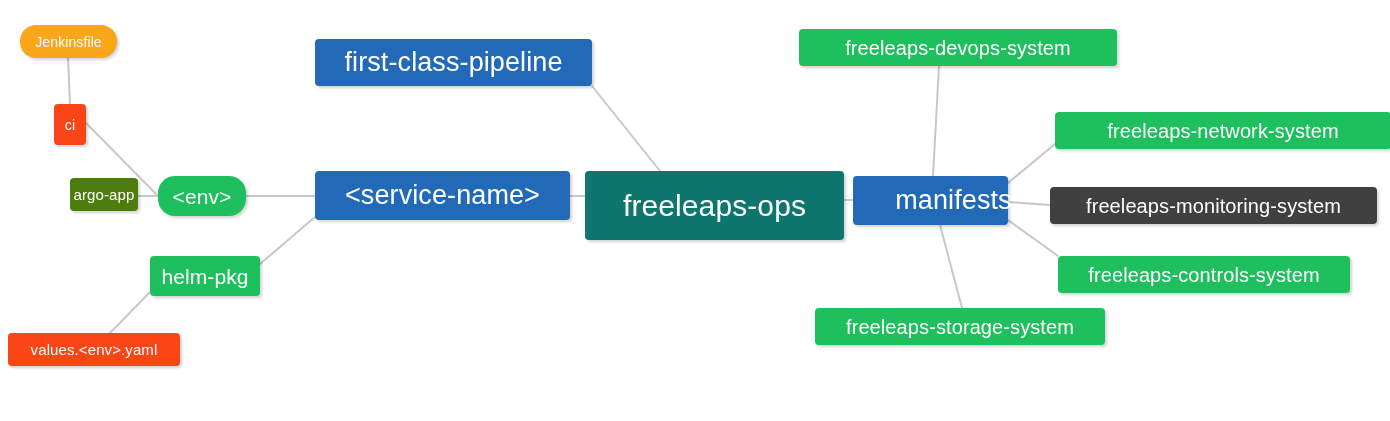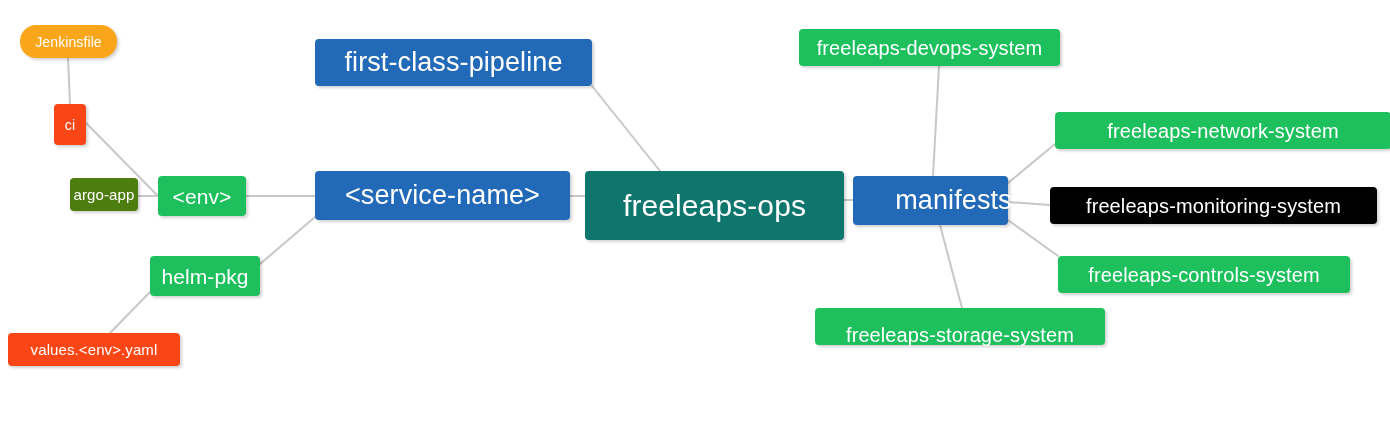--- a/index.html
+++ b/index.html
@@ -65,50 +65,50 @@
   <div id="node-layer">
       <div class="node" style="left: 20px; top: 25px; width: 97px; height: 33px; background: rgb(250, 166, 26); font-size: 14px; border-radius: 16px;">
         <span class="node-label">Jenkinsfile</span>
       </div>
       <div class="node" style="left: 54px; top: 104px; width: 32px; height: 41px; background: rgb(250, 70, 22); font-size: 14px;">
         <span class="node-label">ci</span>
       </div>
       <div class="node" style="left: 33px; top: 178px; width: 68px; height: 33px; background: #4d7c0f; font-size: 15px; margin-left: 37px;">
         <span class="node-label">argo-app</span>
       </div>
-      <div class="node" style="left: 158px; top: 176px; width: 88px; height: 40px; background: rgb(30, 192, 94); font-size: 21px;">
+      <div class="node" style="left: 158px; top: 176px; width: 88px; height: 40px; background: rgb(30, 192, 94); font-size: 21px; border-radius: 17px;">
         <span class="node-label">&lt;env&gt;</span>
       </div>
       <div class="node" style="left: 150px; top: 256px; width: 110px; height: 40px; background: rgb(30, 192, 94); font-size: 21px;">
         <span class="node-label">helm-pkg</span>
       </div>
       <div class="node" style="left: 8px; top: 333px; width: 172px; height: 33px; background: rgb(250, 70, 22); font-size: 15px;">
         <span class="node-label">values.&lt;env&gt;.yaml</span>
       </div>
       <div class="node" style="left: 315px; top: 39px; width: 277px; height: 47px; background: rgb(34, 105, 183); font-size: 27px;">
         <span class="node-label">first-class-pipeline</span>
       </div>
       <div class="node" style="left: 315px; top: 171px; width: 255px; height: 49px; background: rgb(34, 105, 183); font-size: 27px; text-align: right;">
         <span class="node-label">&lt;service-name&gt;</span>
       </div>
       <div class="node" style="left: 585px; top: 171px; width: 259px; height: 69px; background: #0f766e; font-size: 30px;">
         <span class="node-label">freeleaps-ops</span>
       </div>
       <div class="node" style="left: 853px; top: 176px; width: 155px; height: 49px; background: rgb(34, 105, 183); font-size: 27px; padding-left: 46px;">
         <span class="node-label">manifests</span>
       </div>
-      <div class="node" style="left: 799px; top: 29px; width: 261px; height: 37px; background: rgb(30, 192, 94); font-size: 20px;">
+      <div class="node" style="left: 799px; top: 29px; width: 318px; height: 37px; background: rgb(30, 192, 94); font-size: 20px;">
         <span class="node-label">freeleaps-devops-system</span>
       </div>
       <div class="node" style="left: 1055px; top: 112px; width: 336px; height: 37px; background: rgb(30, 192, 94); font-size: 20px;">
         <span class="node-label">freeleaps-network-system</span>
       </div>
-      <div class="node" style="left: 1050px; top: 187px; width: 327px; height: 37px; background: #000000; font-size: 20px;">
+      <div class="node" style="left: 1050px; top: 187px; width: 327px; height: 37px; background: #404040; font-size: 20px;">
         <span class="node-label">freeleaps-monitoring-system</span>
       </div>
       <div class="node" style="left: 1058px; top: 256px; width: 292px; height: 37px; background: rgb(30, 192, 94); font-size: 20px; text-align: right;">
         <span class="node-label">freeleaps-controls-system</span>
       </div>
-      <div class="node" style="left: 815px; top: 308px; width: 290px; height: 37px; background: rgb(30, 192, 94); font-size: 20px; align-items: flex-end;">
+      <div class="node" style="left: 815px; top: 308px; width: 290px; height: 37px; background: rgb(30, 192, 94); font-size: 20px;">
         <span class="node-label">freeleaps-storage-system</span>
       </div>
     </div>
 </div>
 
 </body></html>

